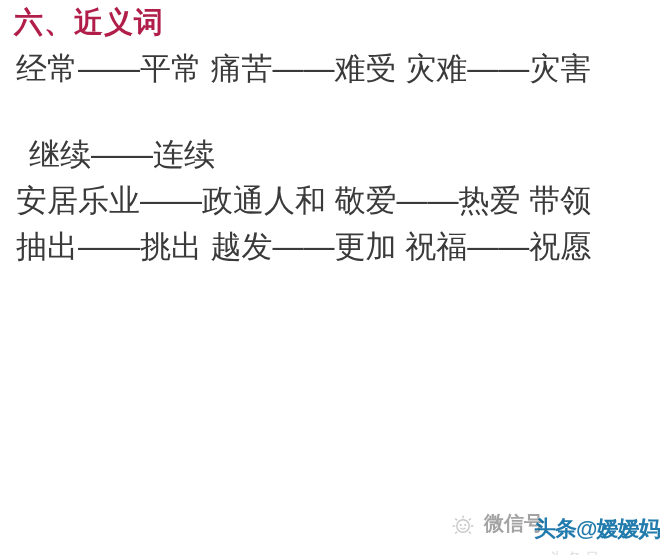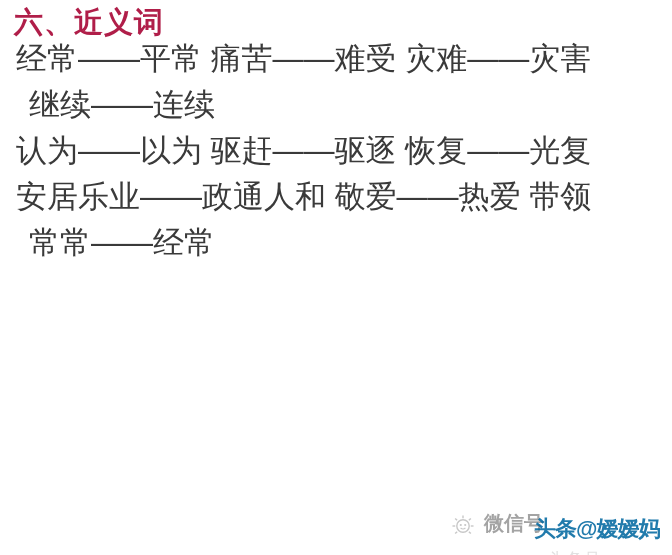--- a/index.html
+++ b/index.html
@@ -30,36 +30,37 @@
     font-weight: bold;
     color: #b01e49;
     letter-spacing: 1px;
     line-height: 40px;
     white-space: nowrap;
   }
 
   .lines {
     position: absolute;
     left: 0;
-    top: 36px;
+    top: 46px;
     width: 666px;
   }
 
   .entry-line {
     height: 46px;
     line-height: 46px;
     font-size: 31px;
     color: #3a3a3a;
     white-space: nowrap;
     letter-spacing: 0px;
     padding-left: 16px;
     box-sizing: border-box;
   }
   .entry-line.indent {
     padding-left: 29px;
+    margin-top: 40px;
   }
 
   .watermark {
     position: absolute;
     left: 448px;
     top: 504px;
     width: 224px;
     height: 48px;
   }
   .wm-row {
@@ -111,23 +112,22 @@
 </head>
 <body>
 
 <div class="page">
 
   <div class="doc-title">六、近义词</div>
 
   <div class="lines">
     <div class="entry-line">经常——平常  痛苦——难受  灾难——灾害</div>
     <div class="entry-line indent">继续——连续</div>
-    <div class="entry-line">认为——以为  驱赶——驱逐  恢复——光复</div>
     <div class="entry-line">安居乐业——政通人和  敬爱——热爱  带领</div>
-    <div class="entry-line indent">常常——经常</div>
+    <div class="entry-line">抽出——挑出  越发——更加  祝福——祝愿</div>
   </div>
 
   <div class="watermark">
     <div class="wm-ghost">头条号</div>
     <div class="wm-row">
       <span class="wm-icon">
         <svg width="30" height="30" viewBox="0 0 30 30">
           <g stroke="#9a9a9a" stroke-width="1.4" fill="none">
             <circle cx="15" cy="16" r="6.2"></circle>
             <path d="M15 5.5 L15 8.2"></path>

